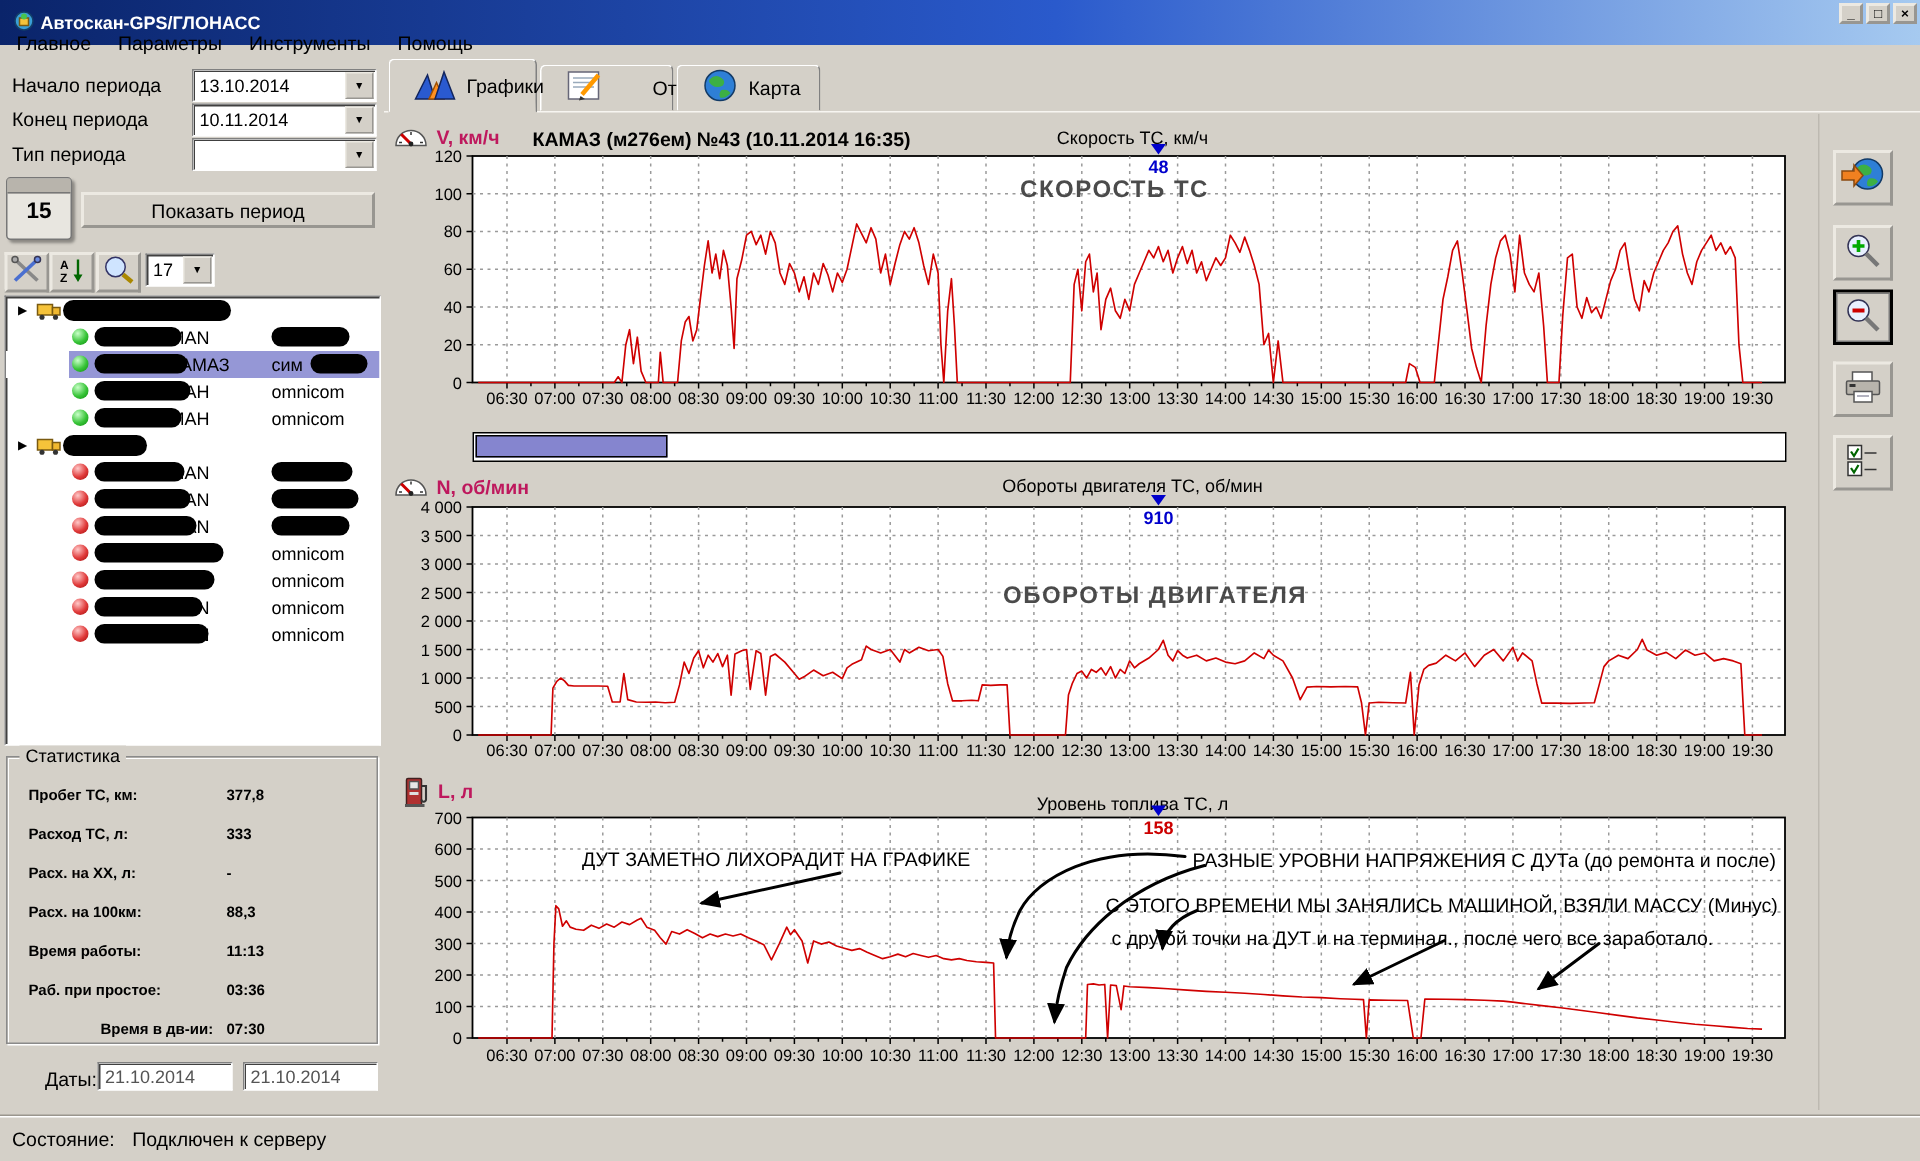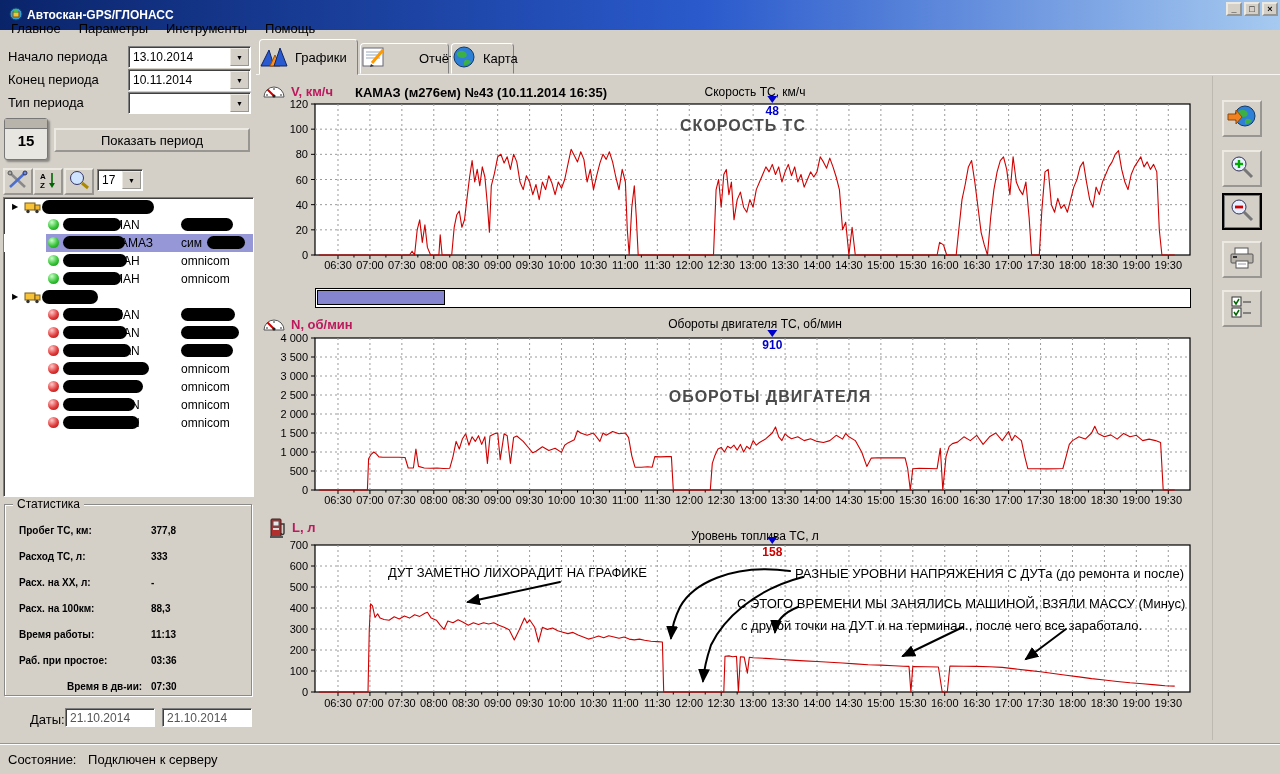--- a/index.html
+++ b/index.html
@@ -56,21 +56,21 @@
   .stats{position:absolute;left:4px;top:504px;width:246px;height:190px;border:1px solid #8a8a8a;
          box-shadow:inset 1px 1px 0 #fff,1px 1px 0 #fff;}
   .stats-legend{position:absolute;left:8px;top:-8px;background:#d4d0c8;padding:0 4px;font-size:12px;}
   .srow{position:absolute;left:14px;right:6px;font-weight:bold;font-size:10px;white-space:nowrap;}
   .srow .v{position:absolute;left:132px;}
   .dates-label{position:absolute;left:30px;top:712px;}
   
   .content-top{position:absolute;left:256px;top:74px;right:0;height:1px;background:#f7f5f1;z-index:1;}
   .tab{position:absolute;top:43px;height:31px;background:#d4d0c8;border:1px solid;
        border-color:#fff #808080 #d4d0c8 #fff;border-radius:4px 4px 0 0;display:flex;align-items:center;
-       padding:0 0;gap:7px;box-sizing:border-box;z-index:0;}
+       padding:0 16px;gap:7px;box-sizing:border-box;z-index:0;}
   .tab.active{top:39px;height:36px;z-index:5;box-shadow:0 1px 0 #d4d0c8;}
   
   .chart-svg{position:absolute;}
   .chart-svg text{font-family:"Liberation Sans",sans-serif;}
   .grid{stroke:#9a9a9a;stroke-dasharray:2,3;stroke-width:1;}
   .tick{stroke:#000;stroke-width:1;}
   .xlab{font-size:11px;text-anchor:middle;fill:#000;}
   .ylab{font-size:11px;text-anchor:end;fill:#000;}
   .wm{font-size:16px;font-weight:bold;fill:#3c3c3c;text-anchor:middle;letter-spacing:1px;opacity:.92;}
   .dline{fill:none;stroke-width:1.1;stroke-linejoin:round;}
@@ -335,21 +335,21 @@
       <span><svg width="26" height="22" viewBox="0 0 26 22">
           <rect x="2" y="2" width="20" height="18" fill="#fff" stroke="#667"></rect>
           <line x1="5" y1="6" x2="19" y2="6" stroke="#9ab"></line>
           <line x1="5" y1="9" x2="19" y2="9" stroke="#9ab"></line>
           <line x1="5" y1="12" x2="19" y2="12" stroke="#9ab"></line>
           <line x1="22" y1="4" x2="11" y2="17" stroke="#f90" stroke-width="3"></line>
           <polygon points="10,18 9,21 13,20" fill="#333"></polygon>
         </svg></span>
       <span>Отчёты</span>
     </div>
-    <div class="tab" style="left: 451px; width: 63px;">
+    <div class="tab" style="left: 451px; width: 96px;">
       <span><svg width="24" height="24" viewBox="0 0 24 24">
           <circle cx="12" cy="12" r="10" fill="#2e7fd6" stroke="#123a66"></circle>
           <path d="M5,8 Q9,4 13,7 Q16,9 14,12 Q10,14 7,12 Q4,10 5,8 Z" fill="#3cb044"></path>
           <path d="M13,15 Q17,14 19,17 Q16,21 12,20 Q11,17 13,15 Z" fill="#3cb044"></path>
         </svg></span>
       <span>Карта</span>
     </div>
     <button class="rbtn" style="top: 100px;">
       <span><svg width="30" height="28" viewBox="0 0 30 28">
           <circle cx="18" cy="13" r="10" fill="#2e7fd6" stroke="#123a66"></circle>

